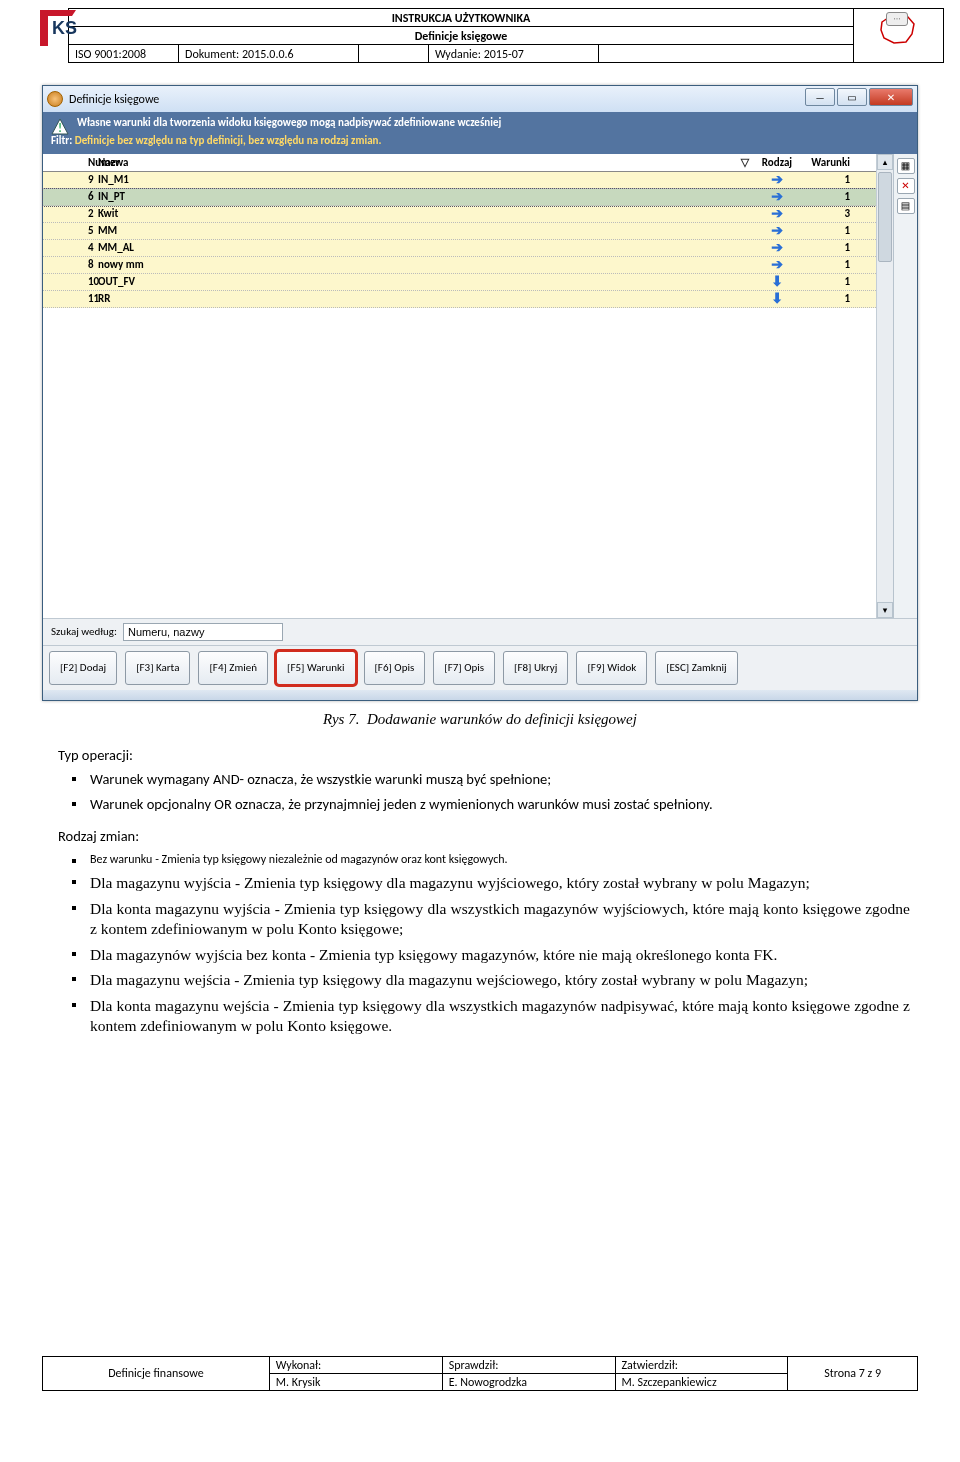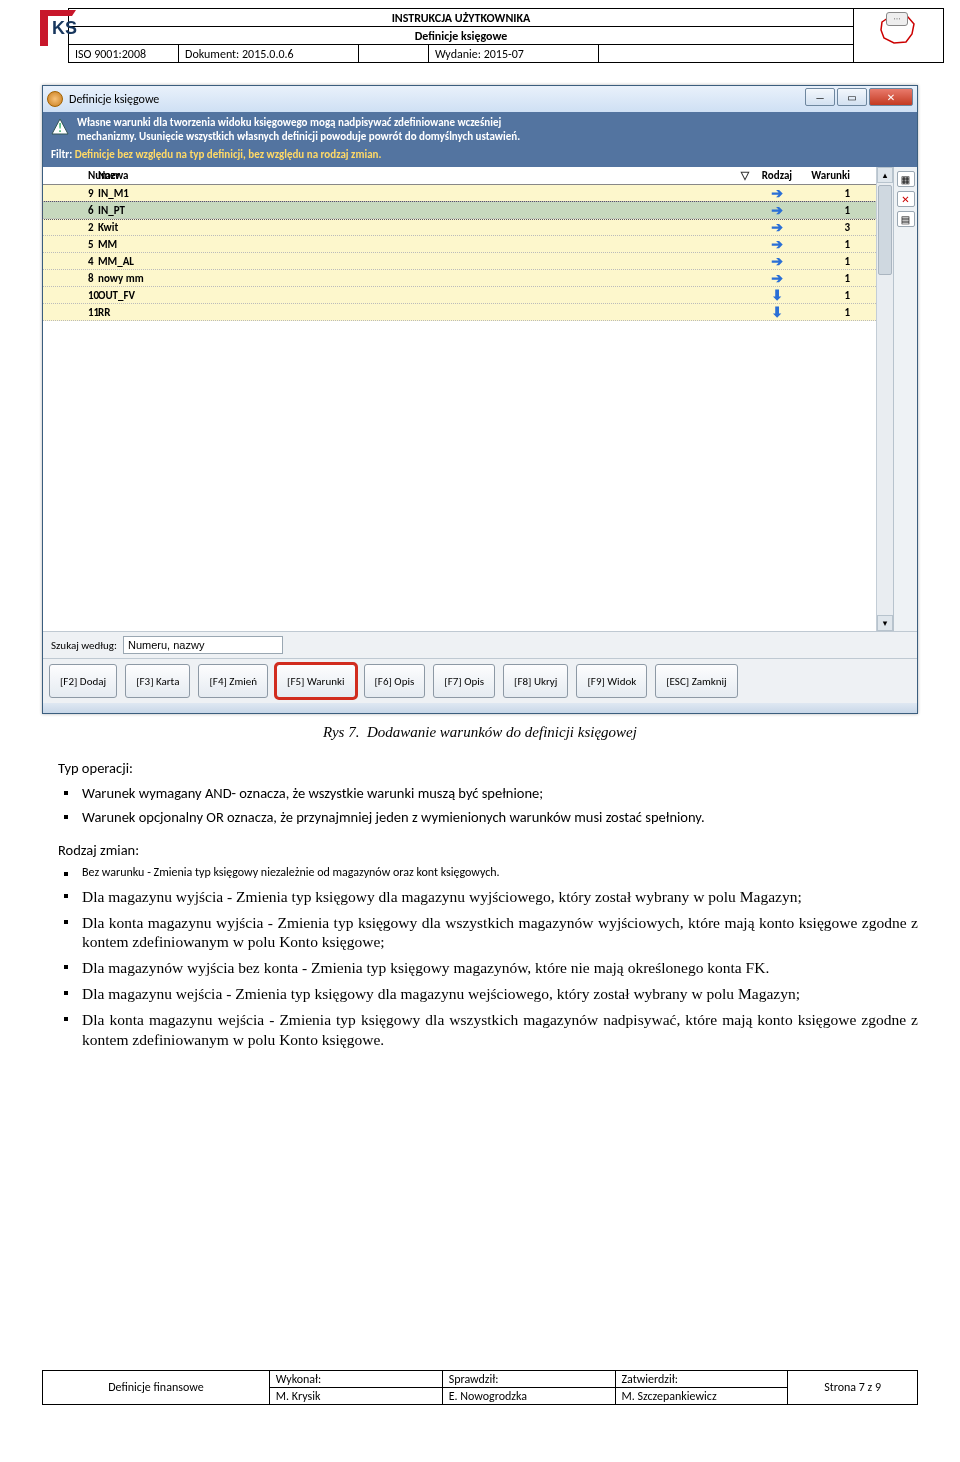--- a/index.html
+++ b/index.html
@@ -61,21 +61,21 @@
   .fbtn.hl { outline:3px solid #d12c1e; outline-offset:-1px;}
   .statusstrip { height:10px; background:linear-gradient(#dfe8f2,#c8d7e8);}
 
   .caption { text-align:center; font-style:italic; font-family:"Times New Roman",serif; font-size:15px; margin:10px 0 18px 0;}
   .caption .rys { font-style:italic;}
 
   .body-text { font-family:"Times New Roman", serif; font-size:15.5px; line-height:1.28; }
   .body-text p { margin: 6px 0; text-align: justify; font-family: Calibri, Arial, sans-serif; font-size:14.5px;}
   .body-text .label { font-weight:normal; font-family:Calibri,Arial,sans-serif; font-size:14.5px; margin-bottom:6px;margin-left:16px;}
   ul.dots { list-style: none; padding-left: 40px; margin: 4px 0 14px 0; }
-  ul.dots > li { position:relative; margin:6px 0; text-align:justify; font-family:"Times New Roman",serif; font-size:15.5px;}
+  ul.dots > li { position:relative; margin:6px 8px; text-align:justify; font-family:"Times New Roman",serif; font-size:15.5px;}
   ul.dots.cal > li { font-family:Calibri,Arial,sans-serif; font-size:14.5px;}
   ul.dots > li::before { content:""; position:absolute; left:-18px; top:7px; width:4px; height:4px; background:#000; border-radius:0;}
   ul.dots.mixed > li.cal { font-family:Calibri,Arial,sans-serif; font-size:12px;}
   ul.dots.mixed > li.ser { font-family:"Times New Roman",serif; font-size:15.5px;}
 
   
   .ftr { margin-top: 320px; }
   .ftr-table { border-collapse: collapse; width:100%; font-size:12px;}
   .ftr-table td { border:1px solid #000; padding:0 6px; height:17px; vertical-align:middle;}
 </style>
@@ -129,21 +129,20 @@
       </div>
     </div>
     <div class="bluebar">
       <span class="warn-ic">
         <svg width="18" height="18" viewBox="0 0 18 18">
             <path d="M9 1 L17 16 L1 16 Z" fill="#fff" stroke="#355" stroke-width="1"></path>
             <text x="9" y="14" text-anchor="middle" font-size="11" font-weight="bold" fill="#2a5">!</text>
           </svg>
       </span>
       <div class="bmsg">Własne warunki dla tworzenia widoku księgowego mogą nadpisywać zdefiniowane wcześniej</div>
-      <div class="bmsg">mechanizmy. Usunięcie wszystkich własnych definicji powoduje powrót do domyślnych ustawień.</div>
       <div class="filt">
         <span>Filtr:</span>
         <span class="yellow">Definicje bez względu na typ definicji, bez względu na rodzaj zmian.</span>
       </div>
     </div>
     <div class="gridwrap">
       <div class="gridmain">
         <div class="gridhead">
           <div class="col-num">Numer</div>
           <div class="col-name">Nazwa</div>

